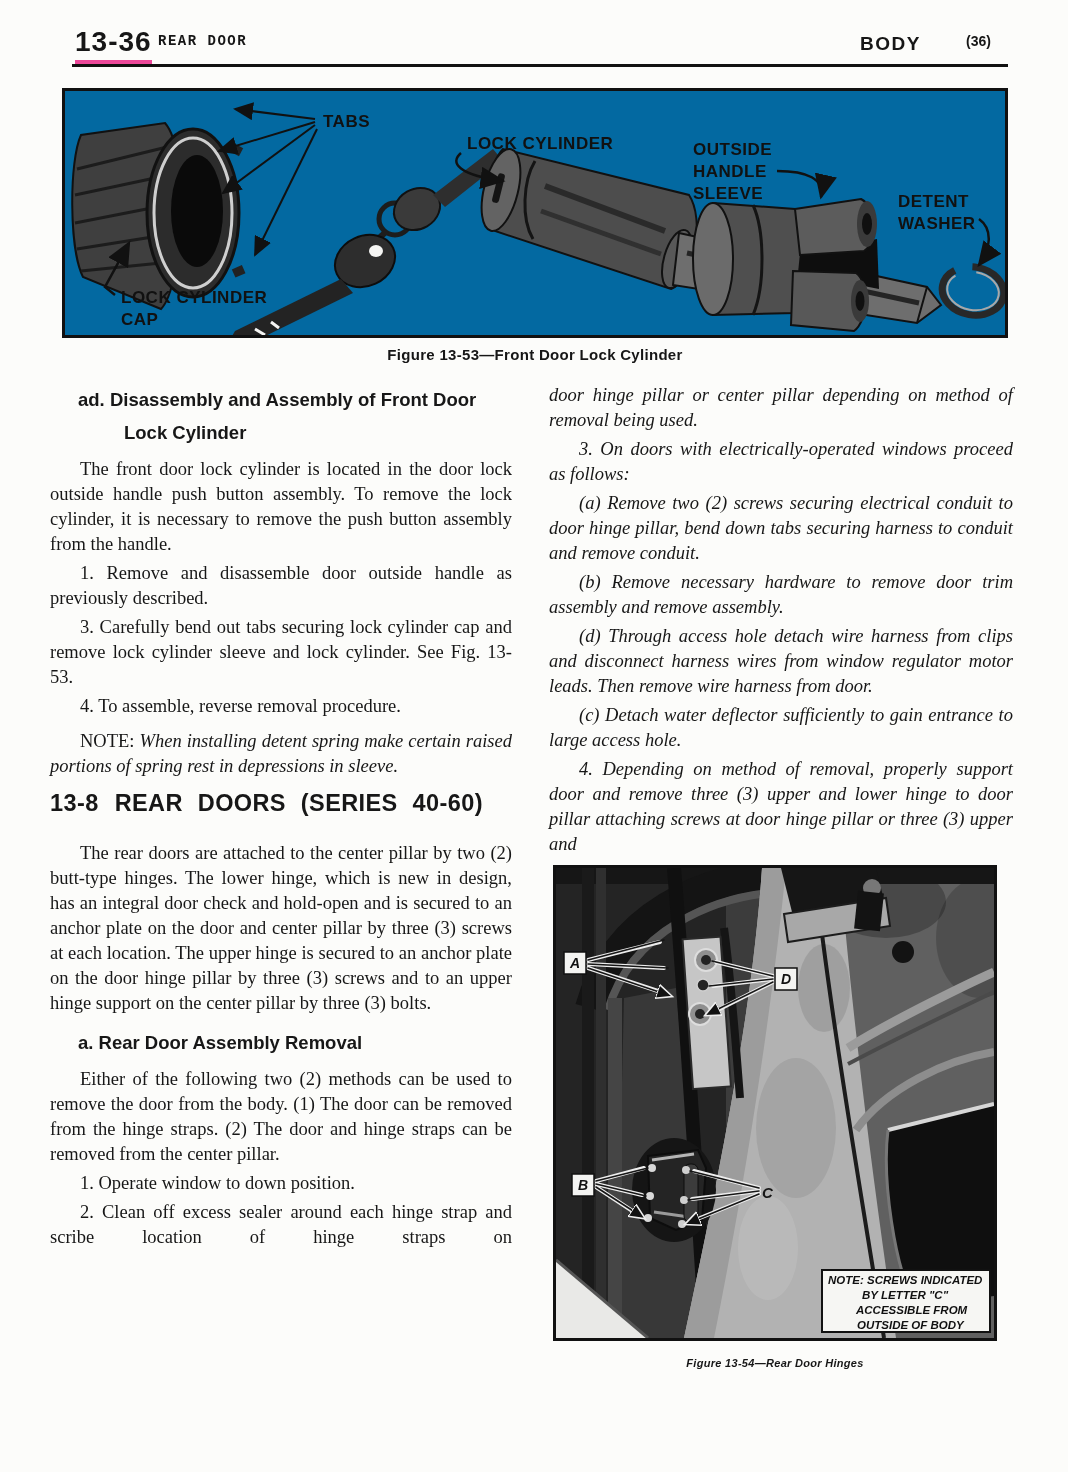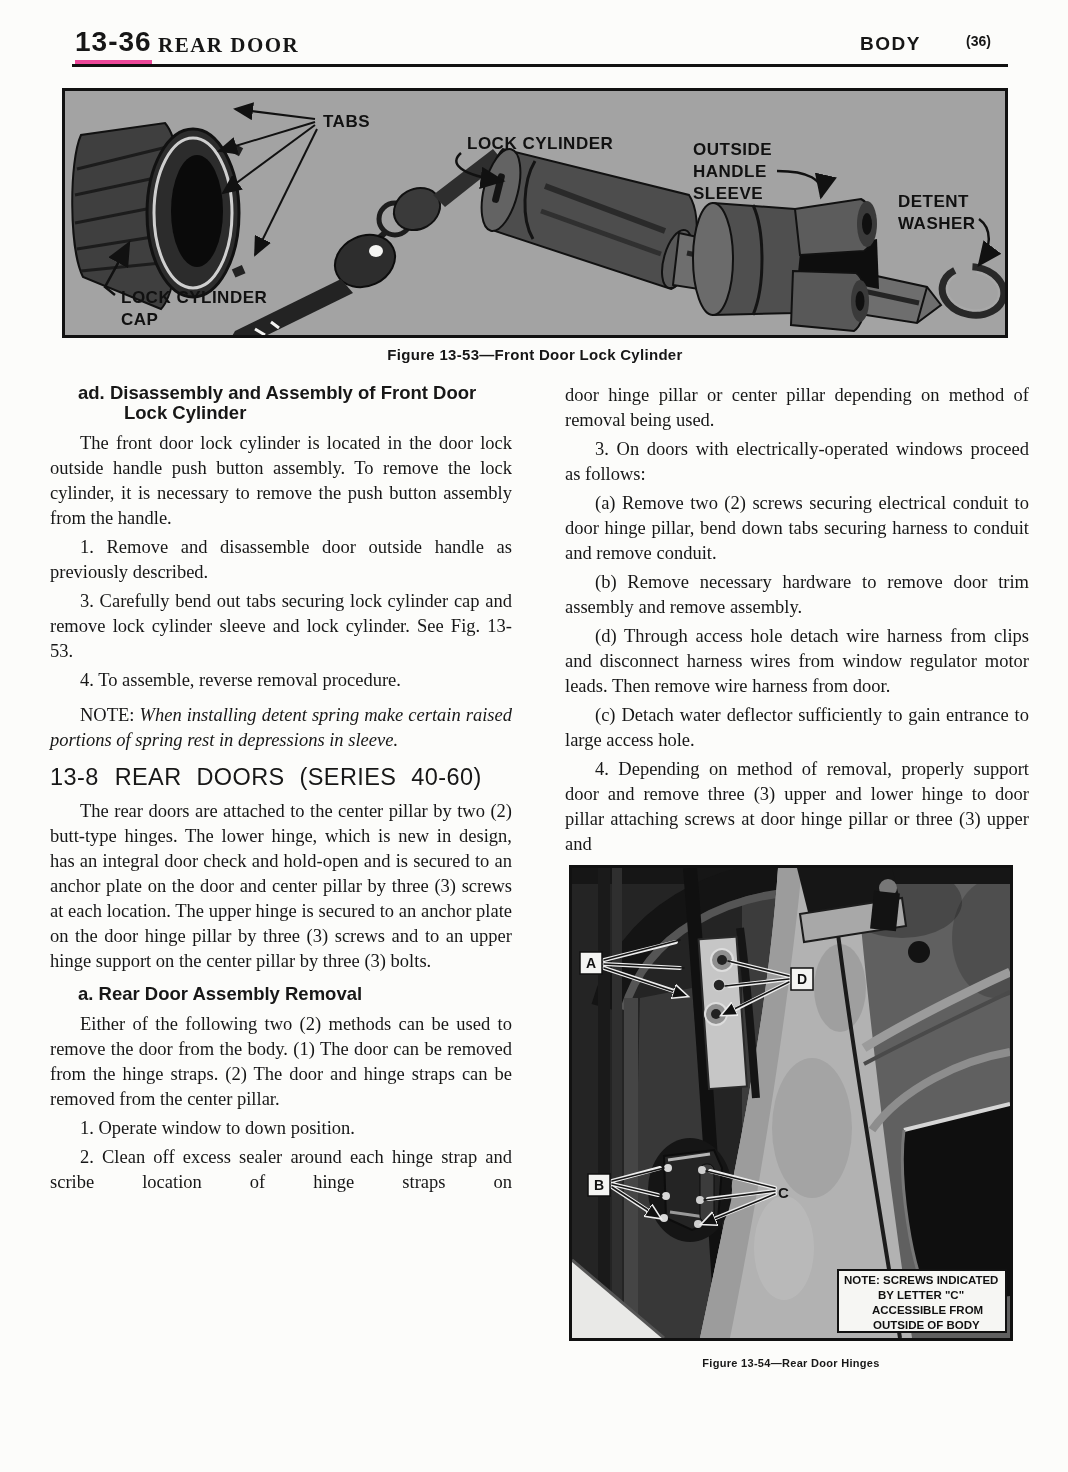--- a/index.html
+++ b/index.html
@@ -9,63 +9,63 @@
     font-family:"Liberation Serif", serif;
   }
   
   .hdr-code {
     position:absolute; left:75px; top:26px;
     font-family:"Liberation Sans", sans-serif; font-weight:bold; font-size:28px;
     border-bottom:5px solid #ec4899; padding-bottom:2px; letter-spacing:1px;
   }
   .hdr-title {
     position:absolute; left:158px; top:33px;
-    font-family:Liberation Serif, serif; font-weight:bold; font-size:21px; letter-spacing:1.5px;
+    font-family:Liberation Mono, monospace; font-weight:bold; font-size:14px; letter-spacing:1.5px;
   }
   .hdr-book {
     position:absolute; left:860px; top:33px;
     font-family:"Liberation Sans", sans-serif; font-weight:bold; font-size:19px; letter-spacing:1.5px;
   }
   .hdr-page {
     position:absolute; left:966px; top:33px;
     font-family:"Liberation Sans", sans-serif; font-weight:bold; font-size:14px;
   }
   .hdr-rule { position:absolute; left:72px; top:64px; width:936px; height:3px; background:#111; }
   
   .fig53 {
     position:absolute; left:62px; top:88px; width:940px; height:244px;
-    border:3px solid #111; background:#a3a3a3;
+    border:3px solid #111; background:#0369a1;
   }
   .fig53 svg, .fig54 svg { display:block; width:100%; height:100%; }
   .fig53-caption {
     position:absolute; left:62px; top:346px; width:946px; text-align:center;
     font-family:"Liberation Sans", sans-serif; font-weight:bold; font-size:15px; letter-spacing:0.3px;
   }
   .svg-label { font-family:"Liberation Sans", sans-serif; font-weight:bold; font-size:17px; fill:#111; letter-spacing:0.5px; }
   .callout { font-family:"Liberation Sans", sans-serif; font-weight:bold; font-size:14px; fill:#111; text-anchor:middle; }
   .callout-c { font-family:"Liberation Sans", sans-serif; font-weight:bold; font-size:15px; fill:#161616; }
   .note-photo-text { font-family:"Liberation Sans", sans-serif; font-weight:bold; font-size:11.5px; fill:#111; }
   
   .col {
     position:absolute; top:383px; font-size:18.5px; line-height:25px;
     text-align:justify; color:#171717;
   }
   .col-left  { left:50px;  width:462px; }
-  .col-right { left:565px; width:464px; }
+  .col-right { left:549px; width:464px;font-style:italic; }
   .col p { margin:0 0 4px 0; text-indent:30px; }
   .col p.cont { text-indent:0; }
   .col p.jl { text-align-last:justify; }
   .sub-heading {
-    font-family:"Liberation Sans", sans-serif; font-weight:bold; font-size:18.5px; line-height:20px;
+    font-family:"Liberation Sans", sans-serif; font-weight:bold; font-size:18.5px; line-height:33px;
     margin:0 0 8px 28px; padding-left:46px; text-indent:-46px; text-align:left;
   }
   .sub-heading.mid { margin-top:10px; }
   .section-heading {
-    font-family:"Liberation Sans", sans-serif; font-weight:normal; font-size:23.5px; line-height:28px;
-    margin:10px 0 8px 0; text-align:left; letter-spacing:0.4px; word-spacing:8px;
+    font-family:"Liberation Sans", sans-serif; font-weight:bold; font-size:23.5px; line-height:28px;
+    margin:10px 0 24px 0; text-align:left; letter-spacing:0.4px; word-spacing:8px;
   }
   .section-heading .num { margin-right:16px; }
   .note { margin:10px 0 10px 0 !important; }
   .note .i { font-style:italic; }
   
   .photo-fig {
     margin:8px 0 0 4px; width:438px; height:470px;
     border:3px solid #111; background:#333;
   }
   .fig54-caption {

